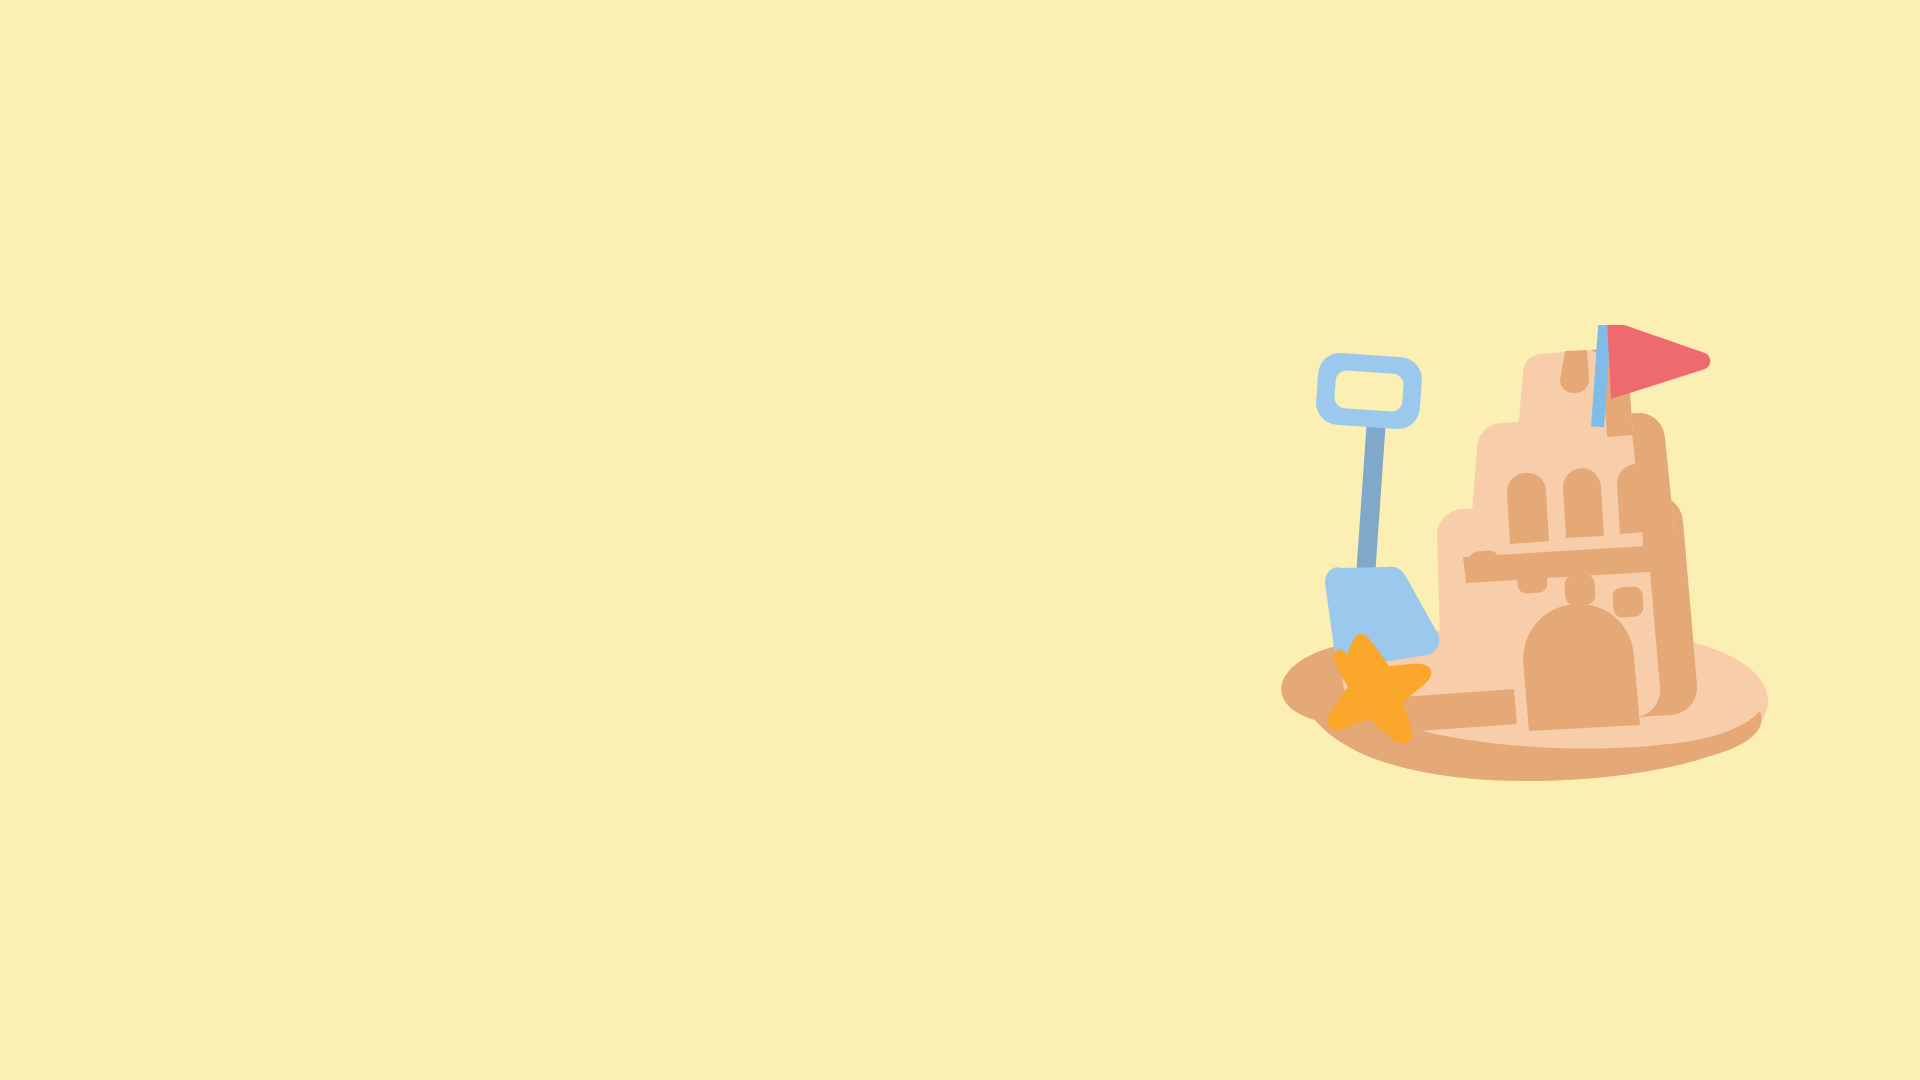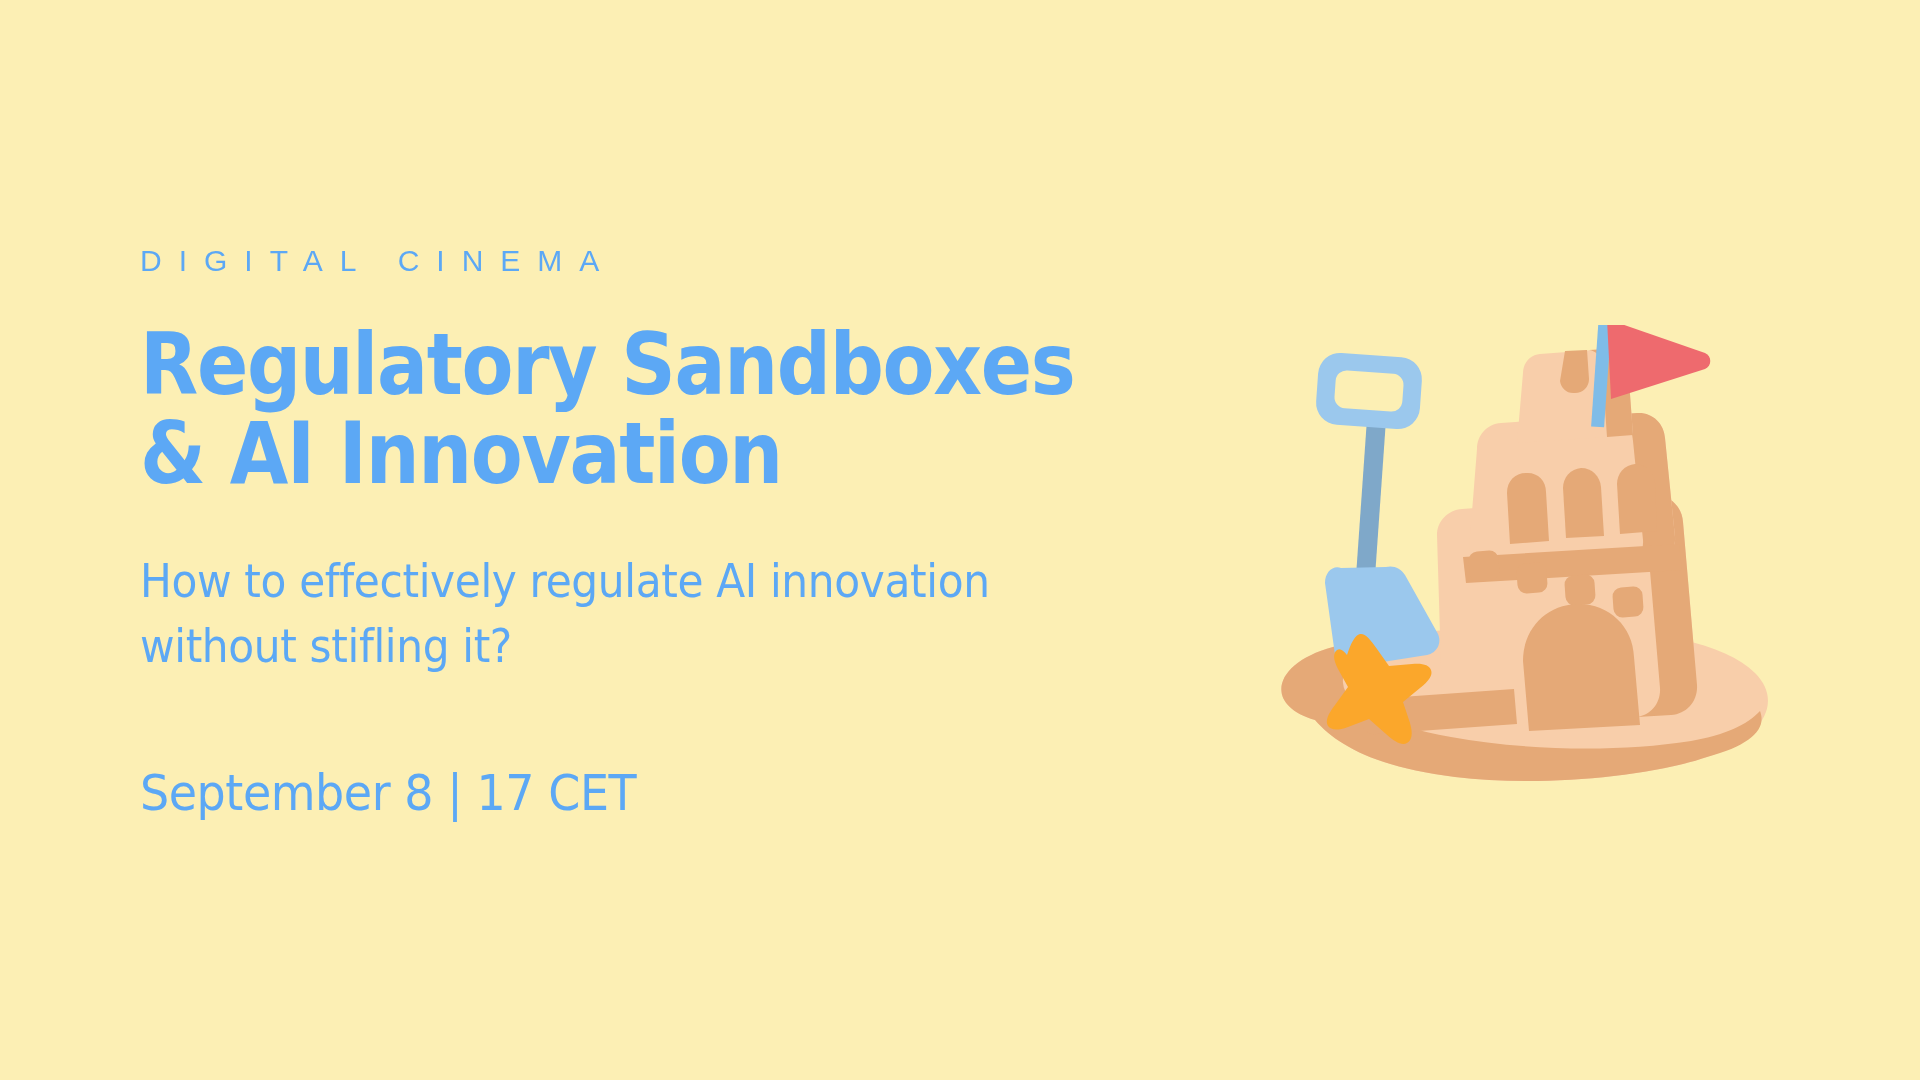--- a/index.html
+++ b/index.html
@@ -91,36 +91,20 @@
     width: 540px;
     height: 480px;
   }
   .illustration svg { display: block; width: 100%; height: 100%; }
 </style>
 </head>
 <body>
 
 <div class="banner">
 
-  <div class="content">
-
-    <div class="eyebrow">DIGITAL CINEMA</div>
-
-    <h1 class="headline">
-      <span class="headline-line">Regulatory Sandboxes</span>
-      <span class="headline-line">&amp; AI Innovation</span>
-    </h1>
-
-    <p class="subtitle">
-      <span class="subtitle-line">How to effectively regulate AI innovation</span>
-      <span class="subtitle-line">without stifling it?</span>
-    </p>
-
-    <div class="datetime">September 8 | 17 CET</div>
-  </div>
 
   <div class="illustration">
     <svg viewBox="0 0 540 480" xmlns="http://www.w3.org/2000/svg" aria-hidden="true">
 
       <g>
         <path d="M60 395
                  C 8 380, 18 338, 78 322
                  C 130 308, 220 300, 300 302
                  C 400 304, 470 318, 500 348
                  C 528 376, 510 412, 452 432

